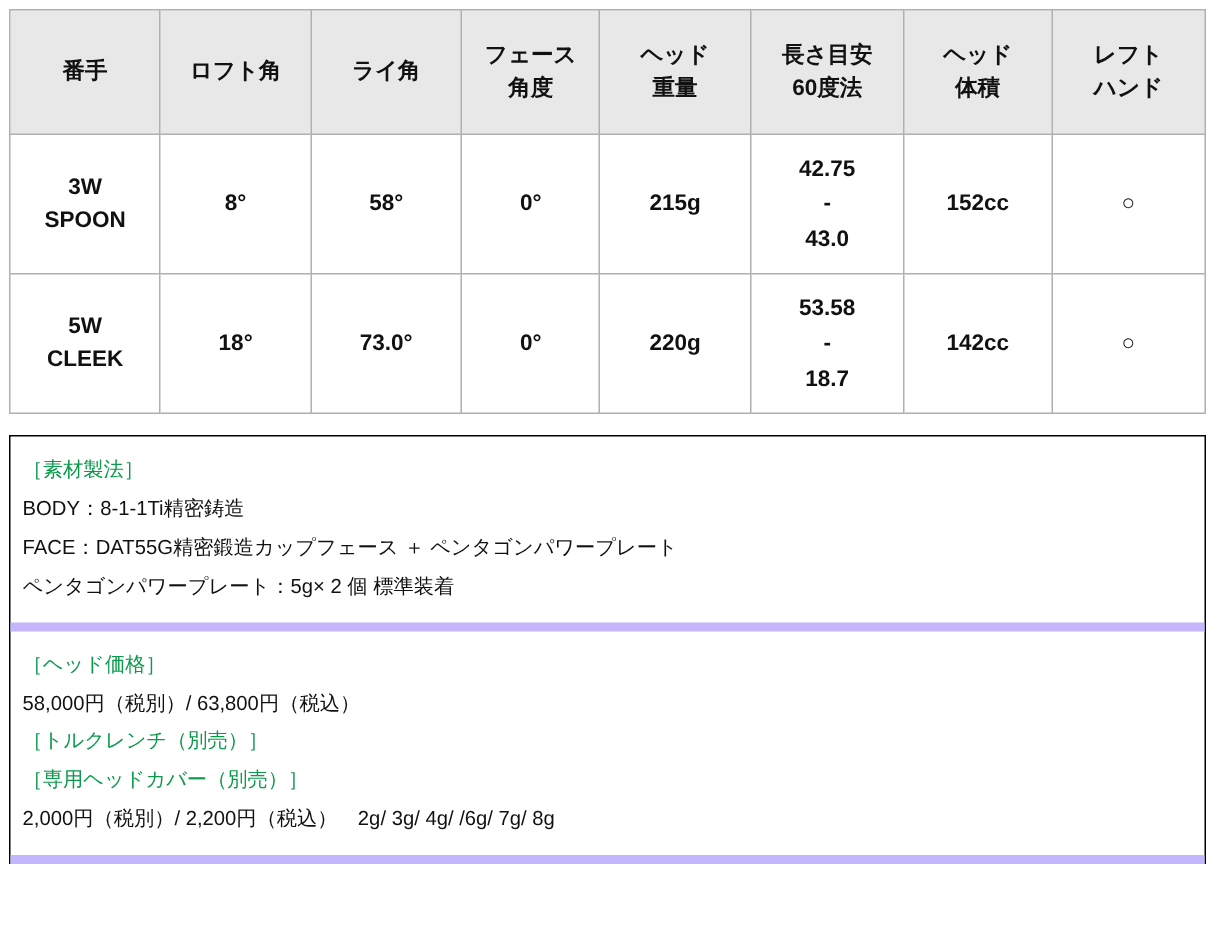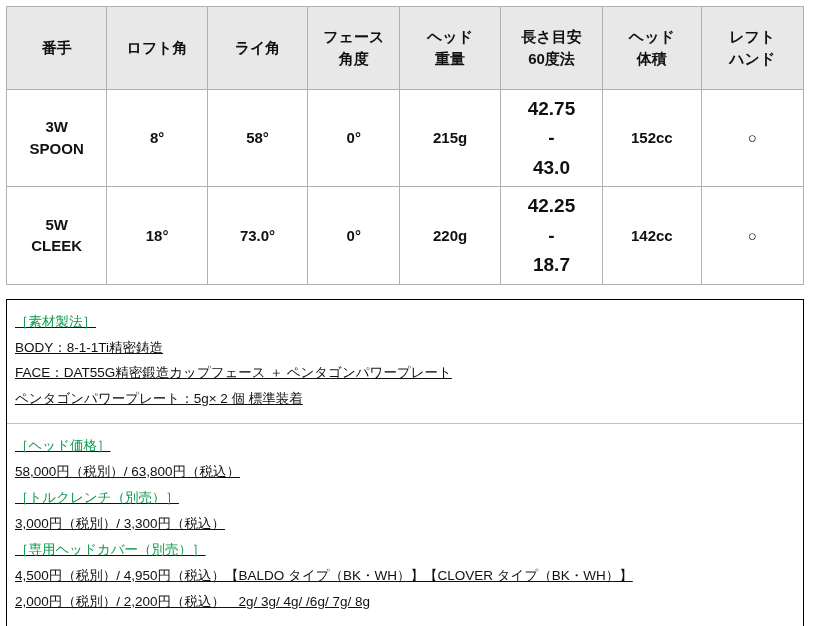--- a/index.html
+++ b/index.html
@@ -60,38 +60,37 @@
     display: block;
   }
   .stack span {
     display: block;
   }
   .circle {
     font-size: 17px;
     font-weight: normal;
   }
   .len {
-    font-size: 19px;
+    font-size: 15px;
     line-height: 1.55;
     text-align: center;
   }
   .len span { display: block; }
 
   
   .notes {
     margin: 14px 6px 0 6px;
     border: 1px solid #000000;
     border-bottom: none;
     box-sizing: border-box;
     width: 798px;
   }
   .notes-block {
-    border-bottom: 1px solid #c4b5fd;
+    border-bottom: 6px solid #c4b5fd;
     padding: 9px 8px 11px 8px;
-    text-decoration: underline;
   }
   .notes-block .line {
     font-size: 13.5px;
     line-height: 1.92;
     white-space: nowrap;
   }
   .hd {
     color: #0a9a4a;
     font-size: 13.5px;
   }
@@ -189,21 +188,21 @@
             <span>5W</span>
             <span>CLEEK</span>
           </span>
         </td>
         <td>18°</td>
         <td>73.0°</td>
         <td>0°</td>
         <td>220g</td>
         <td>
           <span class="len">
-            <span>42.25</span>
+            <span>53.58</span>
             <span>-</span>
             <span>18.7</span>
           </span>
         </td>
         <td>142cc</td>
         <td class="circle">○</td>
       </tr>
     </tbody>
   </table>
 
@@ -214,22 +213,20 @@
       <div class="line">BODY：8-1-1Ti精密鋳造</div>
       <div class="line">FACE：DAT55G精密鍛造カップフェース ＋ ペンタゴンパワープレート</div>
       <div class="line">ペンタゴンパワープレート：5g× 2 個 標準装着</div>
     </div>
 
     <div class="notes-block">
       <div class="line hd">［ヘッド価格］</div>
       <div class="line">58,000円（税別）/  63,800円（税込）</div>
 
       <div class="line hd">［トルクレンチ（別売）］</div>
-      <div class="line">3,000円（税別）/  3,300円（税込）</div>
 
       <div class="line hd">［専用ヘッドカバー（別売）］</div>
-      <div class="line">4,500円（税別）/  4,950円（税込）【BALDO タイプ（BK・WH）】【CLOVER タイプ（BK・WH）】</div>
 
       <div class="line">2,000円（税別）/  2,200円（税込）　2g/ 3g/ 4g/ /6g/ 7g/ 8g</div>
     </div>
 
   </div>
 </div>
 
 </body></html>

